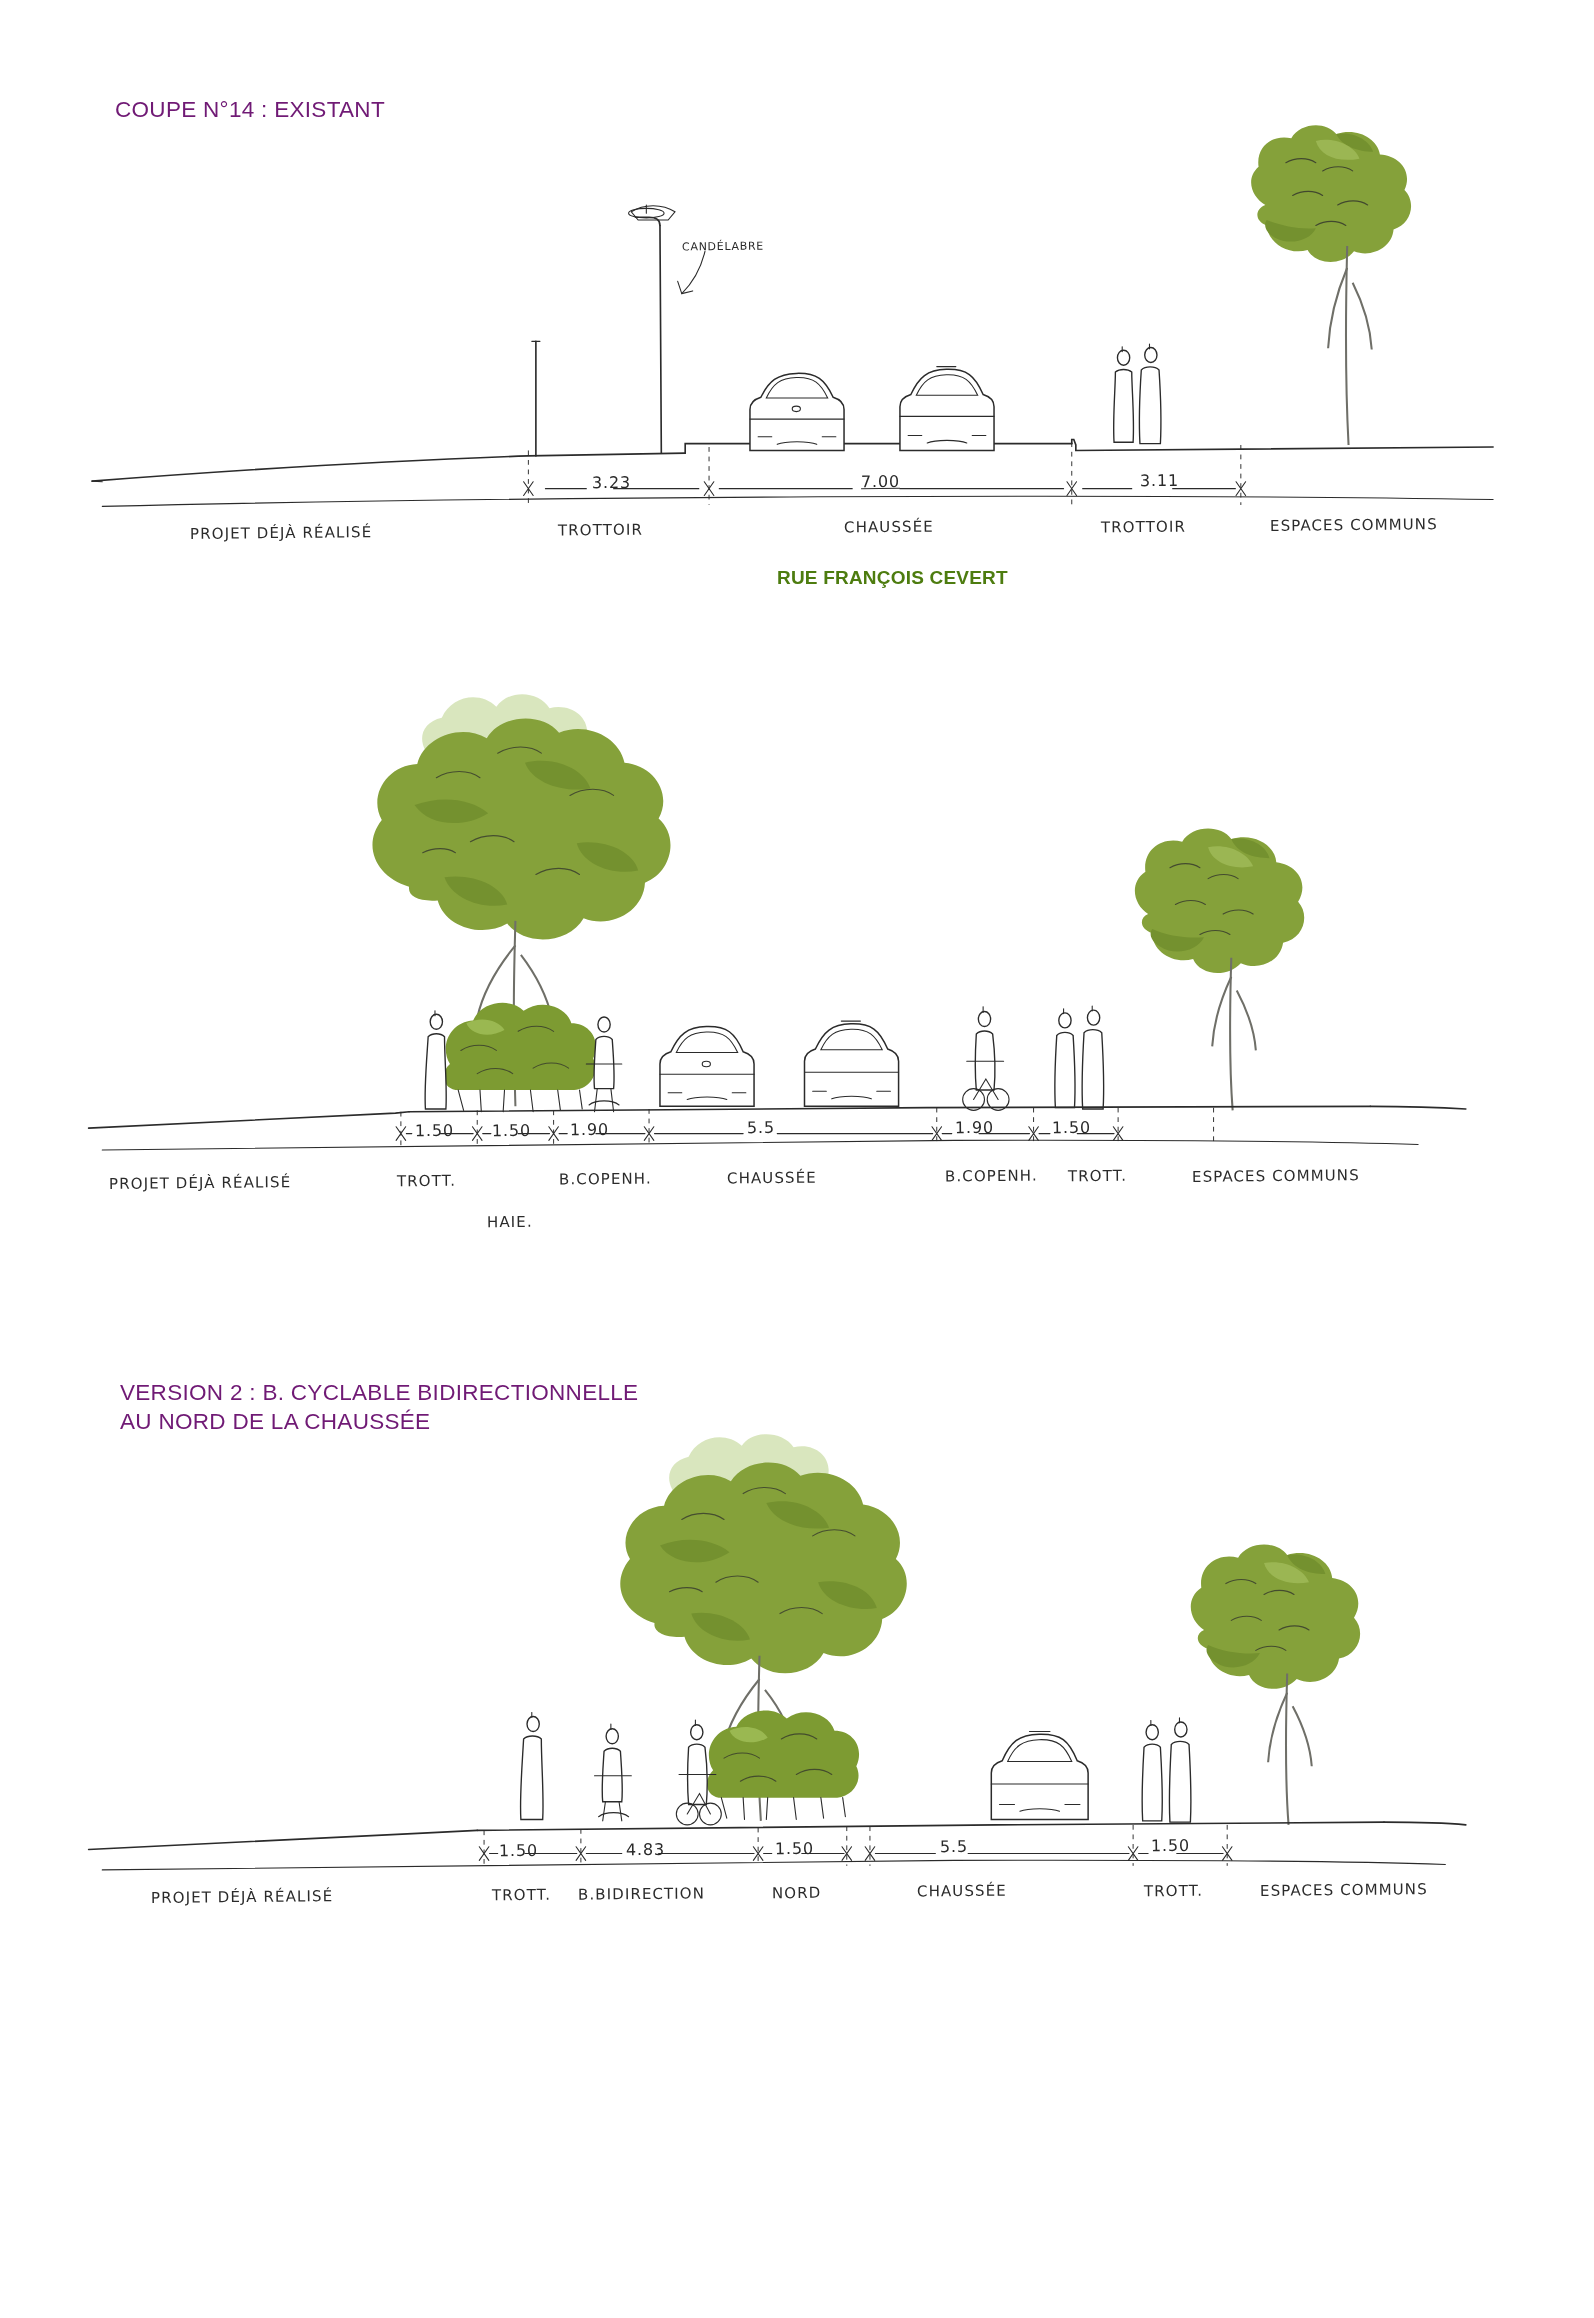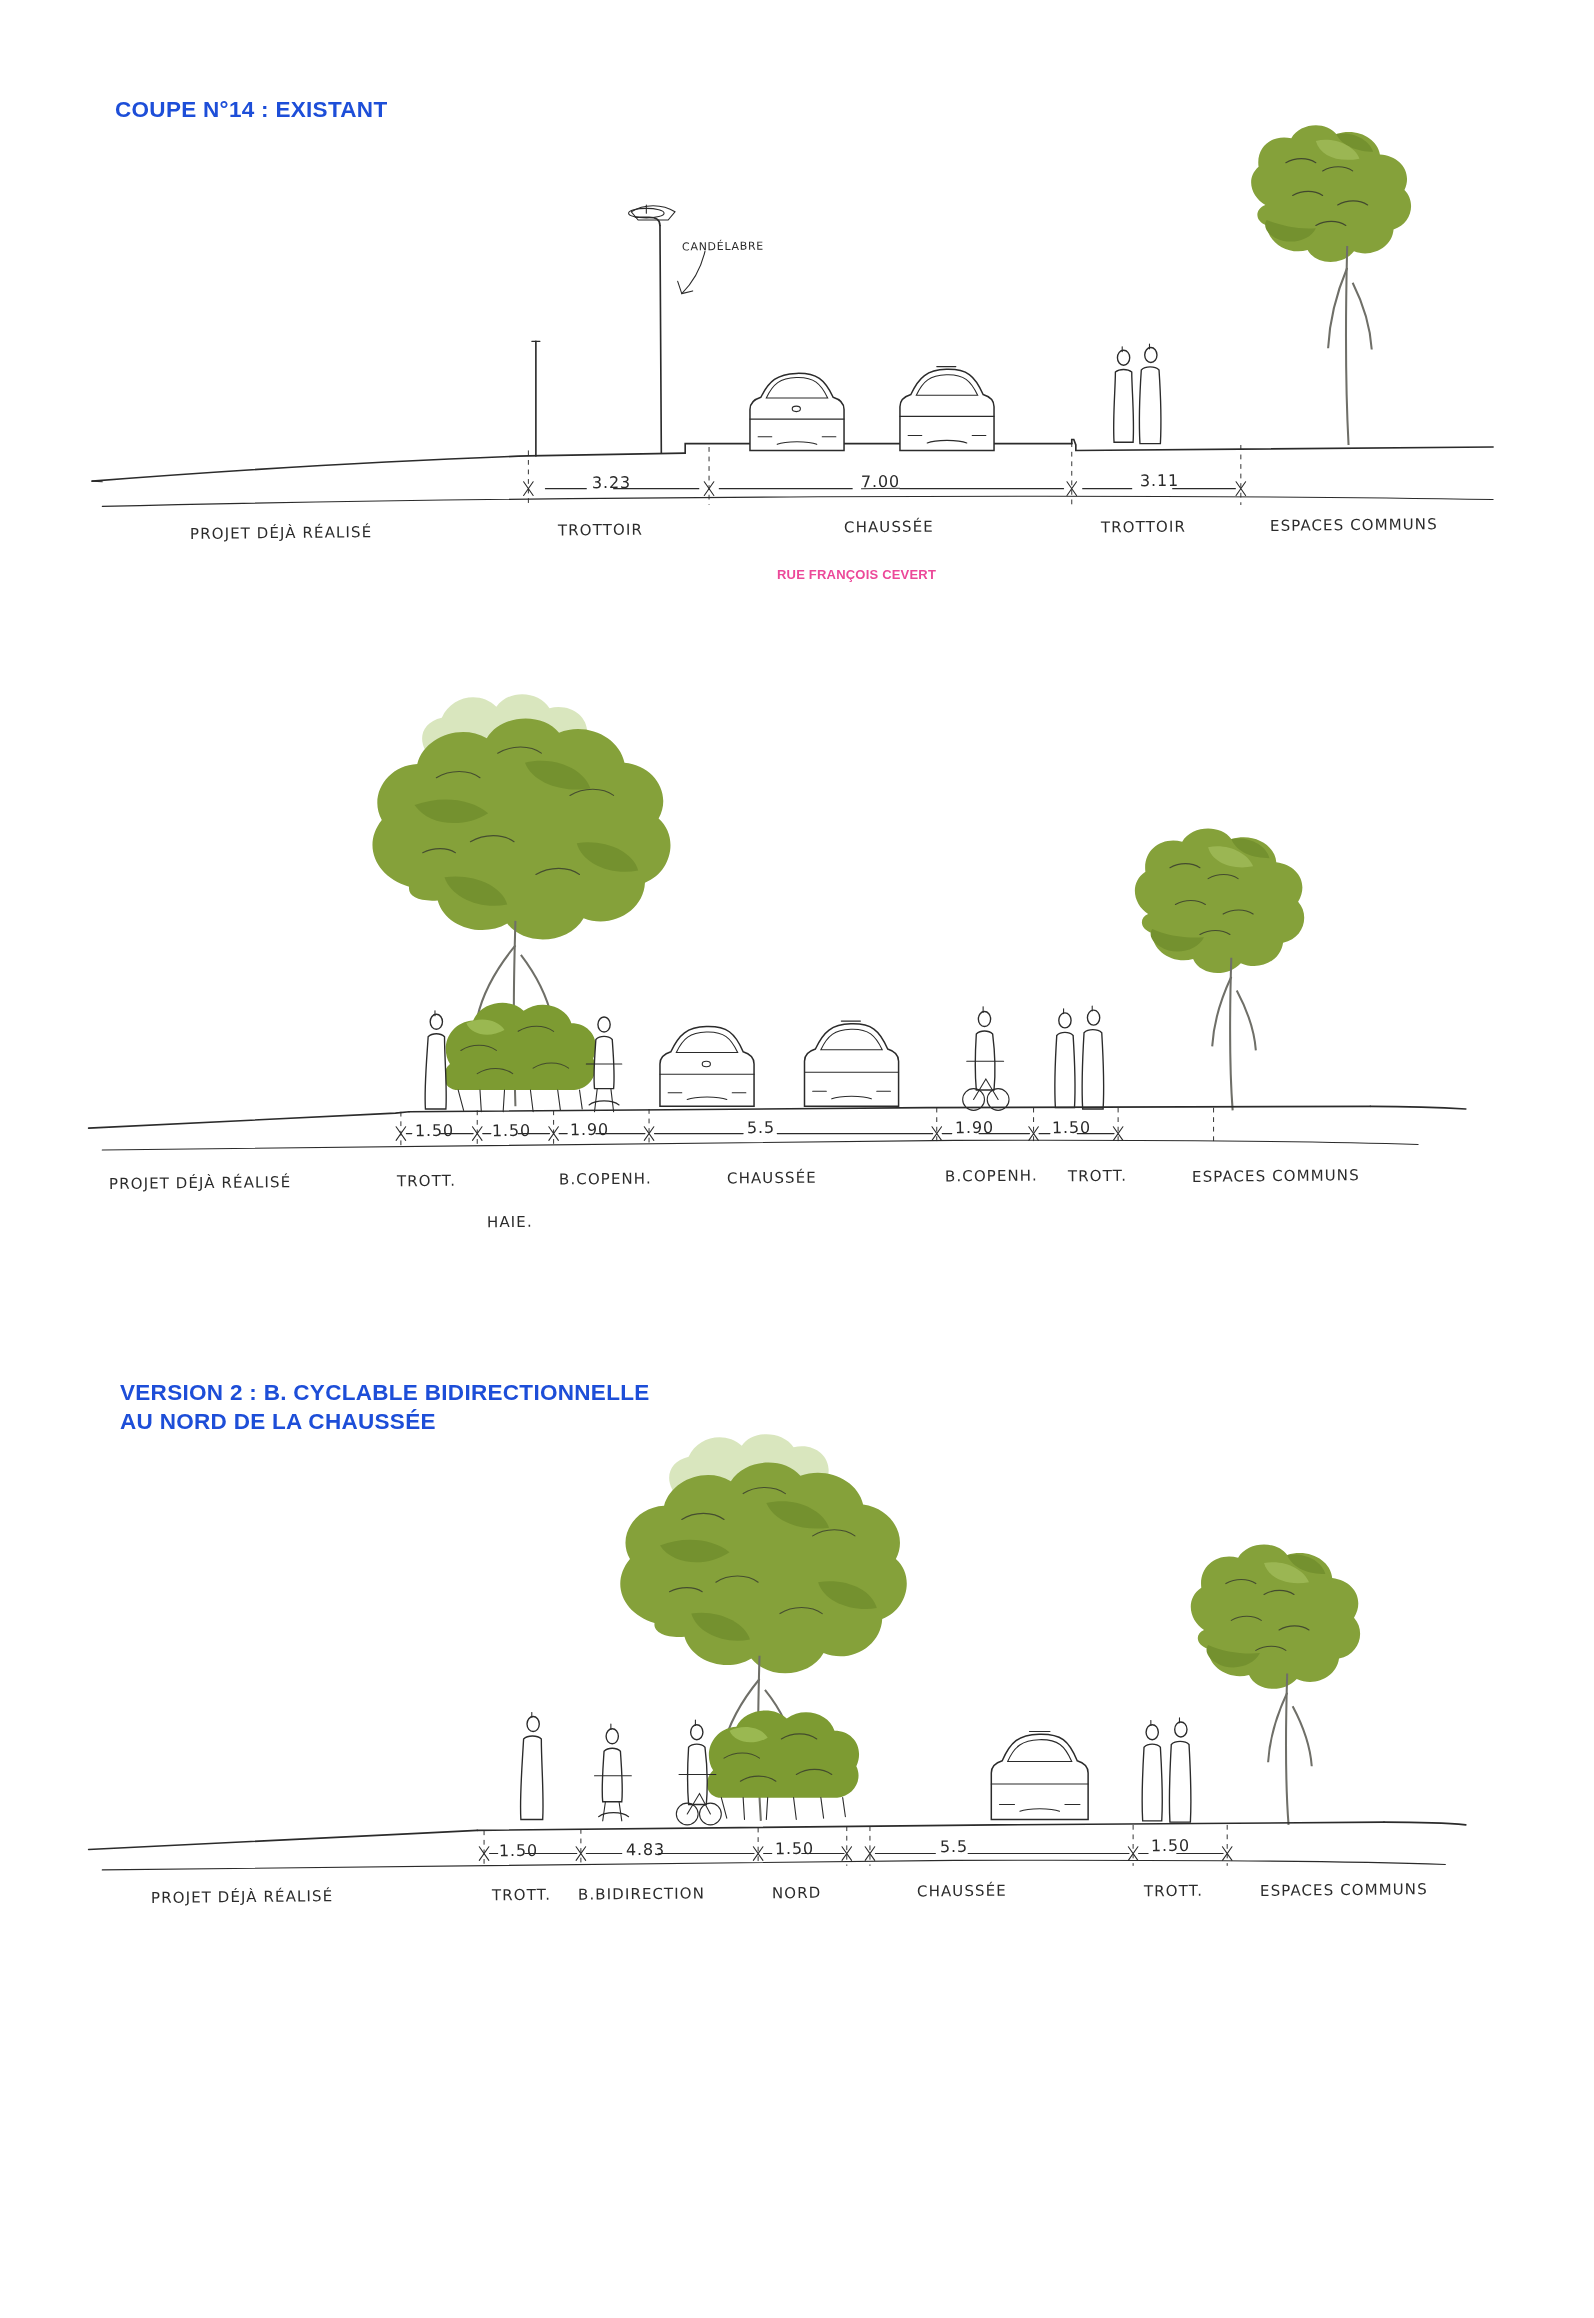--- a/index.html
+++ b/index.html
@@ -15,37 +15,37 @@
     color: #1a1a1a;
     overflow: hidden;
   }
   .page {
     position: absolute;
     inset: 0;
   }
   
   .section-title {
     position: absolute;
-    font-weight: bold;
+    font-weight: normal;
     font-size: 22.5px;
     letter-spacing: 0.3px;
     line-height: 1.30;
-    color: #1d4ed8;
+    color: #701a75;
     white-space: pre-line;
   }
   #title-1 { left: 115px; top: 95px; }
   #title-2 { left: 90px; top: 641px; }
   #title-3 { left: 120px; top: 1378px; }
 
   .street-label {
     position: absolute;
     font-weight: bold;
-    font-size: 13px;
+    font-size: 19px;
     letter-spacing: 0.2px;
-    color: #ec4899;
+    color: #4d7c0f;
   }
   #street-label-1 { left: 777px; top: 567px; }
 
   
   .hand {
     position: absolute;
     font-family: "DejaVu Sans", sans-serif;
     font-size: 15px;
     letter-spacing: 1.1px;
     color: #2b2b2b;

